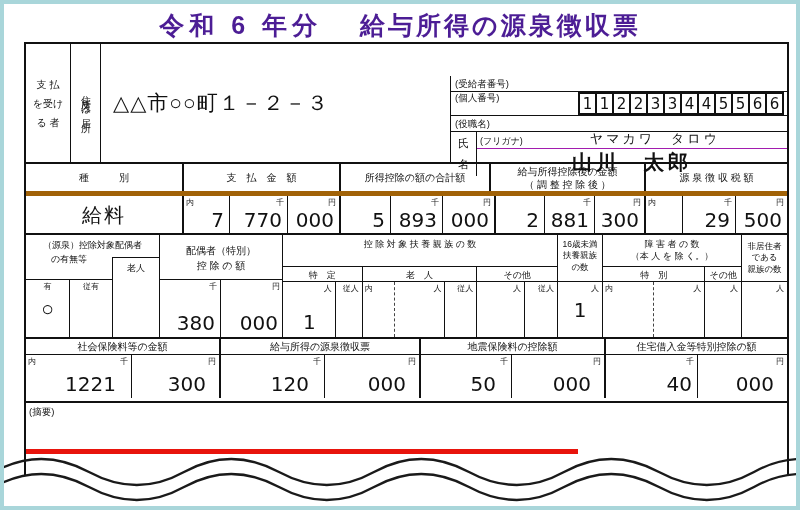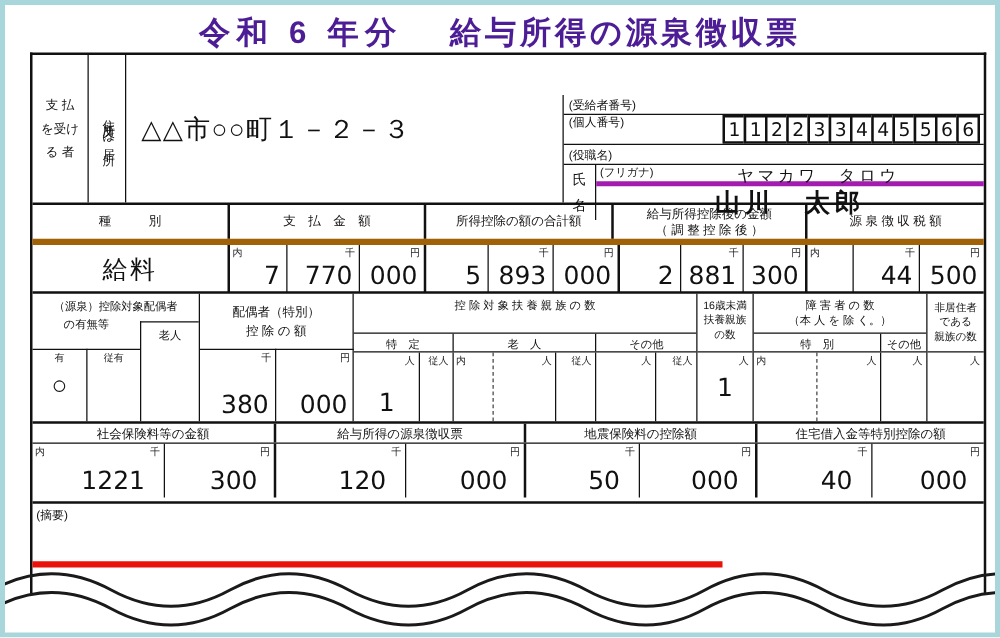--- a/index.html
+++ b/index.html
@@ -40,21 +40,21 @@
   .r2 .lbl { font-size:9.5px; padding:0 0 10px 4px; width:70px; }
   .digits { display:flex; margin-left:auto; padding-right:3px; }
   .digit { width:19px; height:23px; border:2px solid #111; margin-left:-2px;
            display:flex; align-items:center; justify-content:center; font-size:15px;
            font-family:"DejaVu Sans",sans-serif; background:#fff; }
   .r3 { height:26px; border-bottom:1px solid #111; font-size:9.5px; padding:2px 0 0 4px; }
   .r4 { height:45px; display:flex; }
   .namecol { width:26px; border-right:1px solid #111; display:flex; flex-direction:column;
              justify-content:space-between; align-items:center; font-size:11px; padding:4px 0; }
   .namebody { flex:1; display:flex; flex-direction:column; }
-  .furirow { height:17px; border-bottom:4px solid #a21caf; display:flex; align-items:flex-start; }
+  .furirow { height:17px; border-bottom:1px solid #a21caf; display:flex; align-items:flex-end; }
   .furirow .lbl { font-size:9px; padding-left:3px; }
   .furival { flex:1; text-align:center; font-size:13px; letter-spacing:3px; }
   .nameval { flex:1; display:flex; align-items:center; justify-content:center;
              font-size:20px; font-weight:bold; letter-spacing:4px; }
 
   
   .s2 { height:71px; }
   .hdr { height:32px; display:flex; border-bottom:5px solid #a16207; }
   .hcell { display:flex; flex-direction:column; justify-content:center; align-items:center;
            font-size:10px; line-height:1.3; text-align:center; }
@@ -200,21 +200,21 @@
           </div>
         <div class="cell num vline" style="width:50px">
             <span class="mk mk-tr">円</span>
             <span>300</span>
           </div>
         <div class="cell num vline2" style="width:38px">
             <span class="mk mk-tl">内</span>
           </div>
         <div class="cell num vline" style="width:53px">
             <span class="mk mk-tr">千</span>
-            <span>44</span>
+            <span>29</span>
           </div>
         <div class="cell num vline" style="width:52px">
             <span class="mk mk-tr">円</span>
             <span>500</span>
           </div>
       </div>
     </div>
 
     <div class="sec s3 bb2">
 
@@ -355,21 +355,21 @@
         <div class="cell num vline2" style="width:92px">
             <span class="mk mk-tr">千</span>
             <span style="margin-right:10px">50</span>
           </div>
         <div class="cell num vline" style="width:93px">
             <span class="mk mk-tr">円</span>
             <span style="margin-right:8px">000</span>
           </div>
         <div class="cell num vline2" style="width:93px">
             <span class="mk mk-tr">千</span>
-            <span style="margin-right:10px">40</span>
+            <span style="">40</span>
           </div>
         <div class="cell num vline" style="width:90px">
             <span class="mk mk-tr">円</span>
             <span style="margin-right:8px">000</span>
           </div>
       </div>
     </div>
 
     <div class="sec s5">
       <div class="lbl">(摘要)</div>

